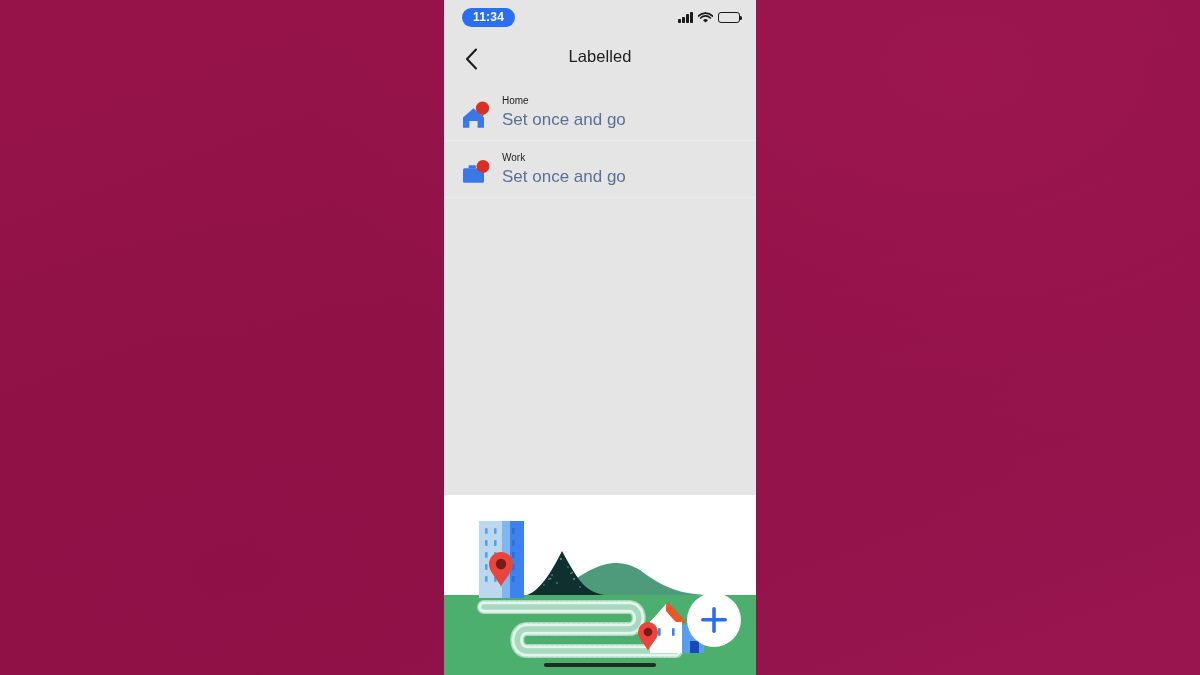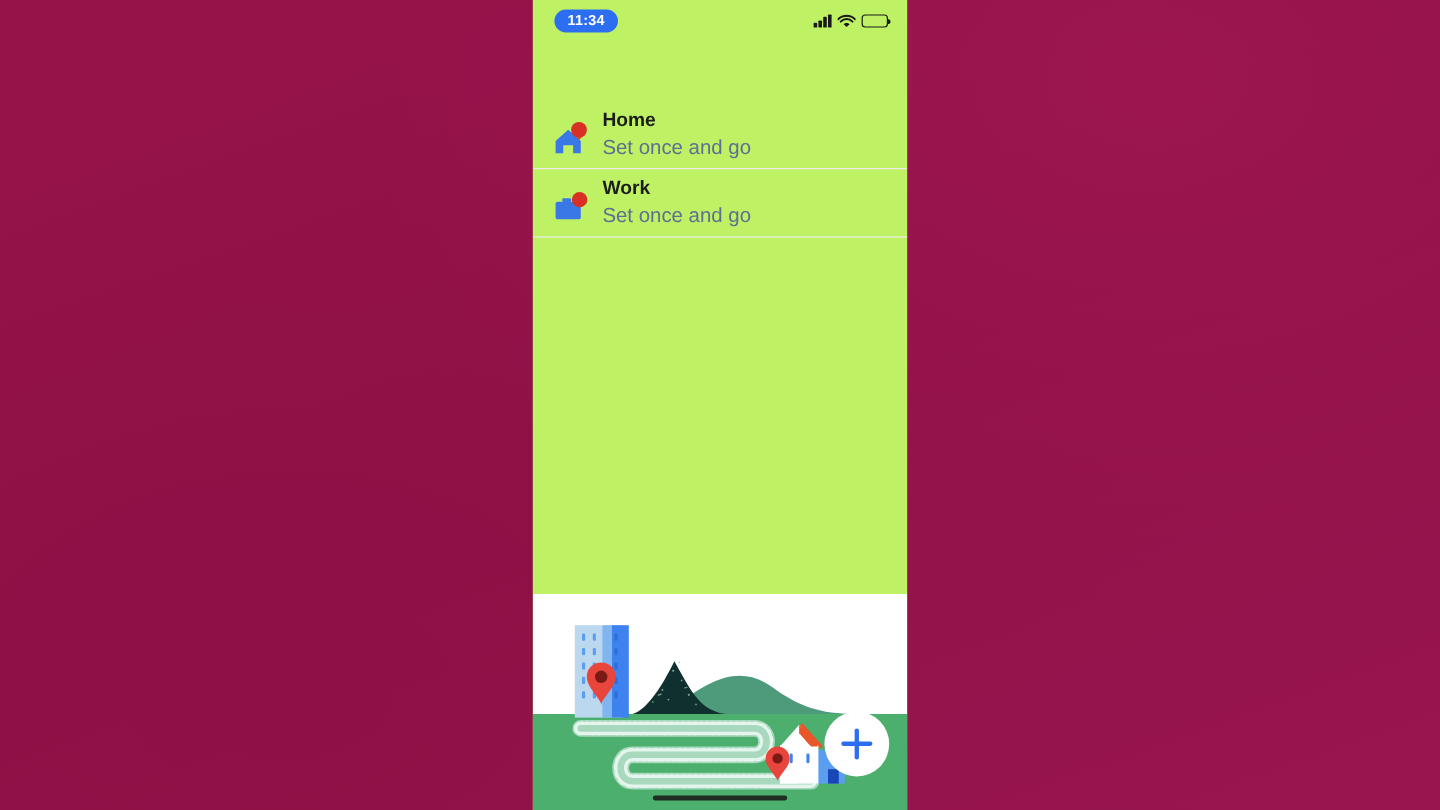--- a/index.html
+++ b/index.html
@@ -20,21 +20,21 @@
     position: relative;
   }
 
   
   #phone {
     position: absolute;
     left: 444px;
     top: 0;
     width: 312px;
     height: 675px;
-    background: #bef264;
+    background: #e5e5e5;
     overflow: hidden;
   }
 
   
   #status-bar {
     position: absolute;
     top: 0; left: 0;
     width: 100%;
     height: 34px;
     display: flex;
@@ -157,25 +157,24 @@
   .place-icon {
     width: 40px;
     height: 34px;
     flex: 0 0 40px;
     position: relative;
   }
 
   .place-text { padding-left: 4px; }
 
   .place-title {
-    font-size: 16px;
+    font-size: 10px;
     color: #1c1c1b;
     line-height: 1.25;
     margin-bottom: 1px;
-    font-weight: bold;
   }
 
   .place-sub {
     font-size: 17px;
     color: #5d6f93;
     line-height: 1.25;
   }
 
   
   #illustration {
@@ -217,20 +216,28 @@
           <path d="M2.6 6.0c1.3-1.3 3-2.1 4.9-2.1s3.6 0.8 4.9 2.1" stroke="#1b1b1b" stroke-width="1.7" fill="none" stroke-linecap="round"></path>
           <path d="M5.0 8.2c0.7-0.7 1.6-1.1 2.5-1.1s1.8 0.4 2.5 1.1L7.5 10.6z" fill="#1b1b1b"></path>
         </svg>
       </span>
       <span class="battery">
         <span class="battery-fill"></span>
       </span>
     </span>
   </div>
 
+  <div id="nav-bar">
+    <div id="back-button">
+      <svg width="13" height="22" viewBox="0 0 13 22">
+        <path d="M11 1.5L2 11l9 9.5" stroke="#1c1c1b" stroke-width="2.1" fill="none" stroke-linecap="round" stroke-linejoin="round"></path>
+      </svg>
+    </div>
+    <div id="nav-title">Labelled</div>
+  </div>
 
   <div id="places-list">
 
     <div class="place-row">
       <div class="place-icon">
         <svg width="40" height="34" viewBox="0 0 40 34">
           <path d="M5 21.5L15.5 12.2 26 21.5v10.2H19.6v-6.6h-8.2v6.6H5z" fill="#3b78e7"></path>
           <circle cx="24.5" cy="12.2" r="6.6" fill="#d93025"></circle>
           <path d="M24.5 18.6c-2 0-3.6-1.2-4.1-2.6l4.1 4.6 4.1-4.6c-.6 1.4-2.1 2.6-4.1 2.6z" fill="#d93025"></path>
         </svg>

